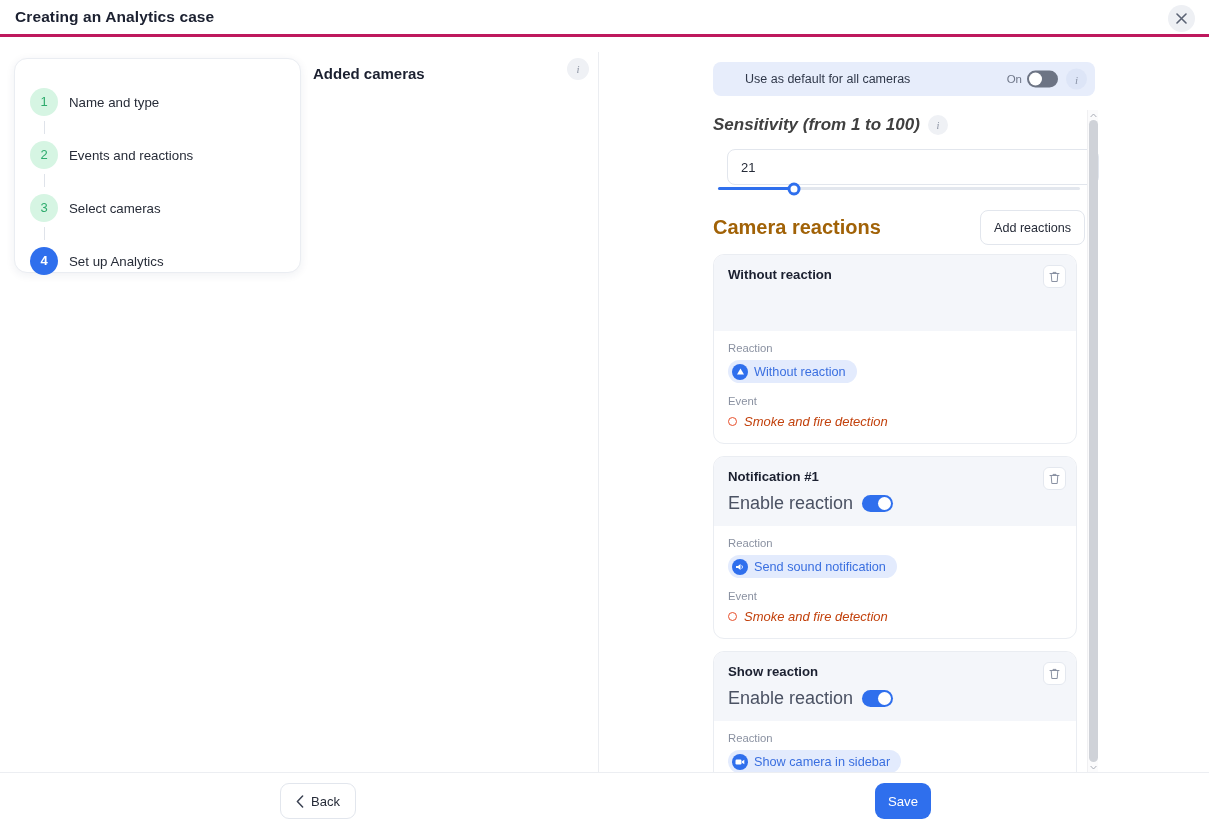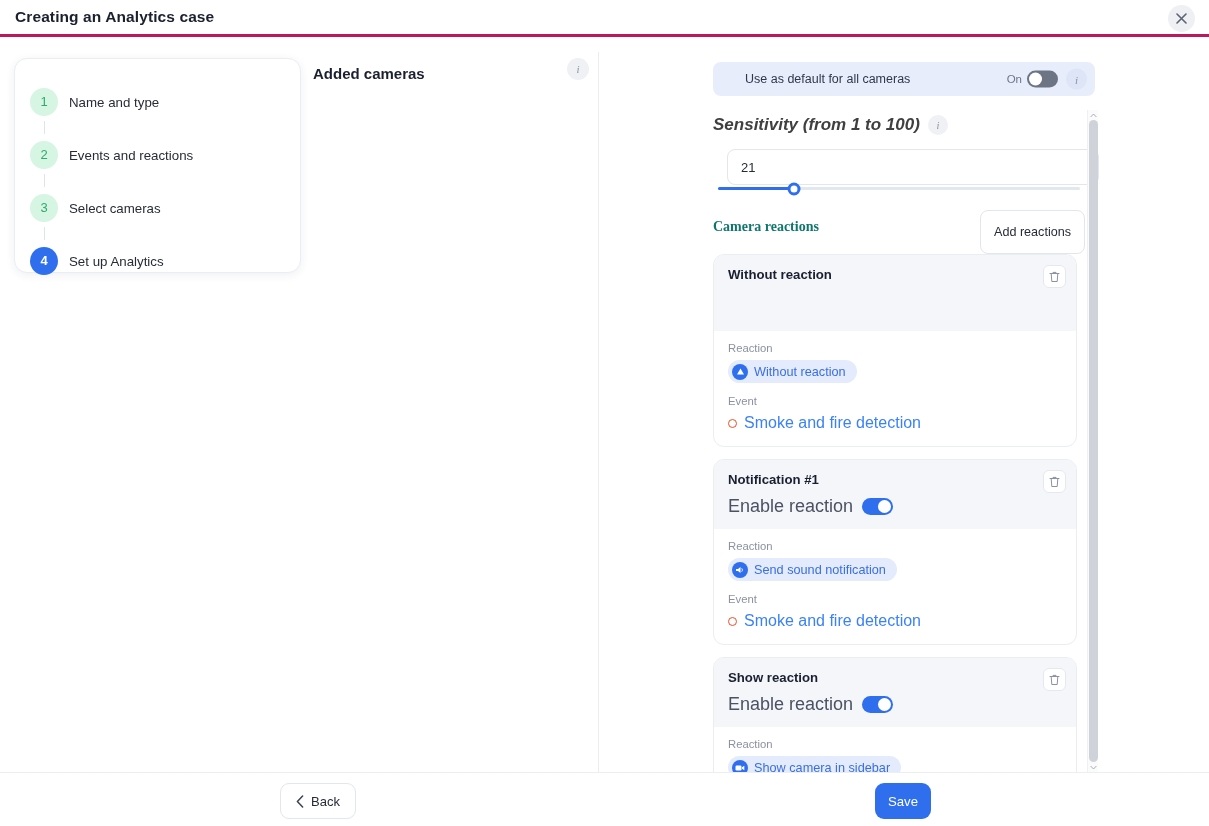--- a/index.html
+++ b/index.html
@@ -157,24 +157,24 @@
   .slider-thumb {
     position: absolute; top: 50%; transform: translate(-50%, -50%);
     width: 13px; height: 13px; border-radius: 50%;
     background: #ffffff; border: 3.5px solid #2f6fed; cursor: pointer;
   }
 
   .reactions-head {
     margin-top: 27px; position: relative; height: 30px;
     display: flex; align-items: center;
   }
-  .reactions-title { font-size: 14px; font-weight: 600; color: #0f766e; font-family: Liberation Serif, serif; }
+  .reactions-title { font-size: 20px; font-weight: 600; color: #a16207; }
   .add-reactions-btn {
     position: absolute; right: 10px; top: -2px;
-    height: 44px; padding: 0 13px;
+    height: 35px; padding: 0 13px;
     background: #ffffff; border: 1px solid #e2e6ed; border-radius: 8px;
     font-size: 12.6px; color: #262b38; cursor: pointer;
     font-family: "Liberation Sans", sans-serif;
   }
 
   
   .cards-scroll {
     position: relative; margin-top: 12px;
     width: 372px; height: 532px;
     overflow: hidden;
@@ -223,21 +223,21 @@
   .chip-ico {
     width: 16px; height: 16px; border-radius: 50%;
     background: #2f6fed; margin-right: 6px; flex: 0 0 auto;
     display: flex; align-items: center; justify-content: center;
   }
   .event-row { margin-top: 7px; display: flex; align-items: center; }
   .event-dot {
     width: 9px; height: 9px; border-radius: 50%;
     border: 1.7px solid #e8502c; margin-right: 7px; flex: 0 0 auto;
   }
-  .event-text { font-size: 16px; color: #3b82f6; }
+  .event-text { font-size: 13px; color: #c2410c; font-style: italic; }
 
   
   .scrollbar {
     position: absolute; left: 1087px; top: 110px;
     width: 11px; height: 662px;
     background: #fbfbfc; border-left: 1px solid #f0f0f2;
   }
   .sb-thumb {
     position: absolute; left: 1px; top: 10px;
     width: 9px; height: 642px; border-radius: 5px; background: #cfd2d8;

